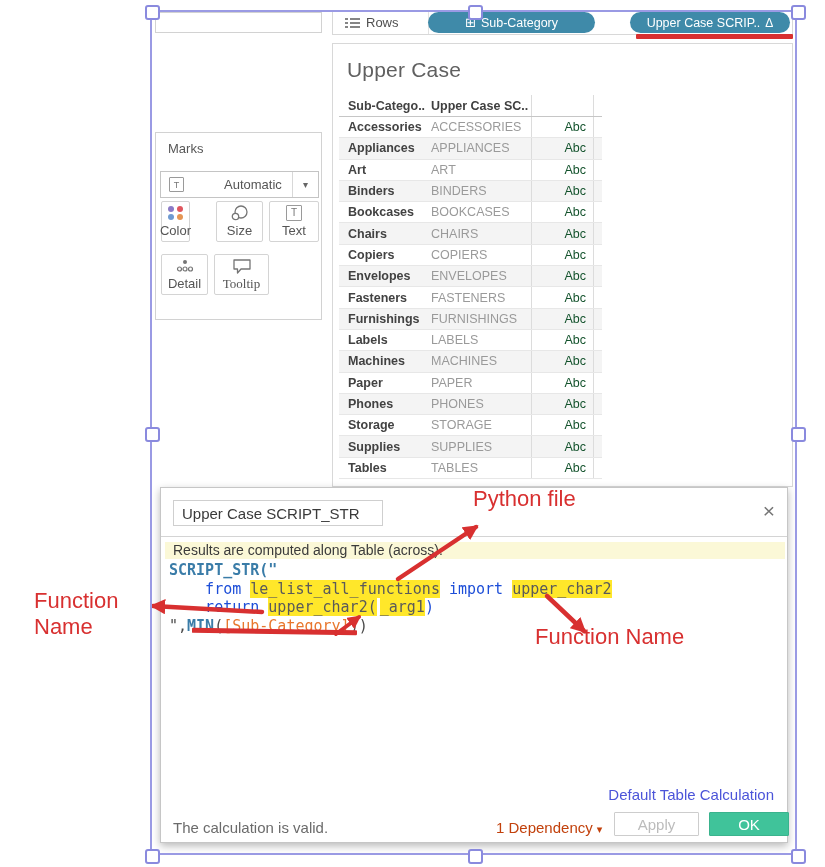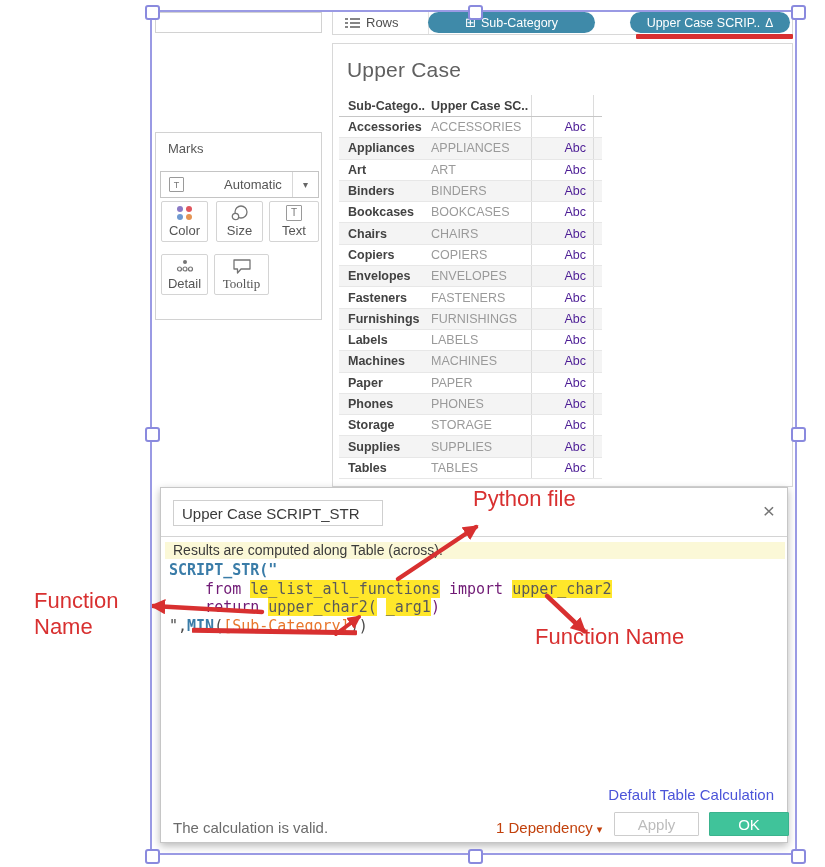--- a/index.html
+++ b/index.html
@@ -42,40 +42,40 @@
   .sheet-title{position:absolute;left:14px;top:14px;font-size:21px;font-weight:300;color:#606060;letter-spacing:.2px;}
   .xtab{position:absolute;left:6px;top:51px;width:263px;font-size:12.5px;}
   .xrow{display:flex;height:21.3px;align-items:center;border-bottom:1px solid #e7e7e7;box-sizing:border-box;}
   .xrow.banded{background:#f4f4f4;}
   .xhead{height:22px;border-bottom:1px solid #c6c6c6;font-weight:bold;color:#3f3f3f;}
   .c1{width:92px;padding-left:9px;box-sizing:border-box;color:#424242;font-weight:bold;}
   .xhead .c1{font-weight:bold;}
   .c2{width:100px;color:#9a9a9a;}
   .xhead .c2{color:#3f3f3f;}
   .c3{width:63px;box-sizing:border-box;border-left:1px solid #dcdcdc;border-right:1px solid #dcdcdc;
-      height:100%;display:flex;align-items:center;justify-content:flex-end;padding-right:7px;color:#4c1d95;}
+      height:100%;display:flex;align-items:center;justify-content:flex-end;padding-right:7px;color:#14532d;}
 
   
   .dialog{left:160px;top:487px;width:628px;height:356px;background:#fff;border:1px solid #c6c6c6;
           box-shadow:0 3px 8px rgba(0,0,0,.28);z-index:20;}
   .name-input{position:absolute;left:12px;top:12px;width:210px;height:26px;border:1px solid #cfcfcf;
               font-size:15px;color:#3a3a3a;padding:0 8px;font-family:inherit;box-sizing:border-box;background:#fff;}
   .close-x{position:absolute;right:12px;top:14px;font-size:21px;color:#757575;line-height:18px;cursor:default;}
   .hr{position:absolute;left:0;top:48px;width:100%;border-top:1px solid #d4d4d4;}
   .banner{position:absolute;left:4px;top:54px;width:620px;height:17px;background:#fbf8d7;
           font-size:14px;color:#3a3a3a;line-height:17px;padding-left:8px;box-sizing:border-box;}
   .code{position:absolute;left:8px;top:73px;font-family:"DejaVu Sans Mono","Liberation Mono",monospace;
         font-size:15px;line-height:18.5px;}
   .code div{white-space:pre;}
   .tok-kw{color:#3a7ca8;font-weight:bold;}
-  .tok-plain{color:#701a75;}
+  .tok-plain{color:#1d4ed8;}
   .tok-dark{color:#4a4a4a;}
   .tok-field{color:#e8772d;}
   .tok-hl{background:#ffe72a;color:#5a5a5a;}
-  .tok-hl + .tok-hl{margin-left:9px;}
+  .tok-hl + .tok-hl{margin-left:3px;}
 
   .annot{position:absolute;color:#d83030;font-size:22px;line-height:26px;z-index:30;}
   .link{position:absolute;font-size:15px;color:#4b54d9;cursor:pointer;}
   .status{position:absolute;left:12px;top:331px;font-size:15px;color:#6b6b6b;}
   .dep{position:absolute;left:335px;top:331px;font-size:15px;color:#c2410c;cursor:pointer;}
   .dep .caret{font-size:11px;margin-left:4px;}
   .btn{position:absolute;top:324px;height:24px;font-size:15px;display:flex;align-items:center;justify-content:center;
        border-radius:1px;cursor:pointer;box-sizing:border-box;}
   .btn-apply{left:453px;width:85px;border:1px solid #cdcdcd;color:#bcbcbc;background:#fff;}
   .btn-ok{left:548px;width:80px;background:#40c39a;color:#fff;border:1px solid #3ab38d;}
@@ -93,21 +93,21 @@
 
   <div class="abs card" style="left:155px;top:132px;width:167px;height:188px;">
     <div class="card-label">Marks</div>
 
     <div class="abs mark-dd">
       <span class="tbox">T</span>
       <span class="dd-label">Automatic</span>
       <span class="dd-arrow">▾</span>
     </div>
 
-    <div class="abs mk-btn" style="left:5px;top:68px;width:47px;height:41px;">
+    <div class="abs mk-btn" style="left:5px;top:68px;width:29px;height:41px;">
       <span class="mk-icon">
         <span class="dotgrid">
             <i style="background:#8b7ac6"></i>
             <i style="background:#e0565e"></i>
             <i style="background:#6f9ad1"></i>
             <i style="background:#e59554"></i>
           </span>
       </span>
       <span class="lbl">Color</span>
     </div>

